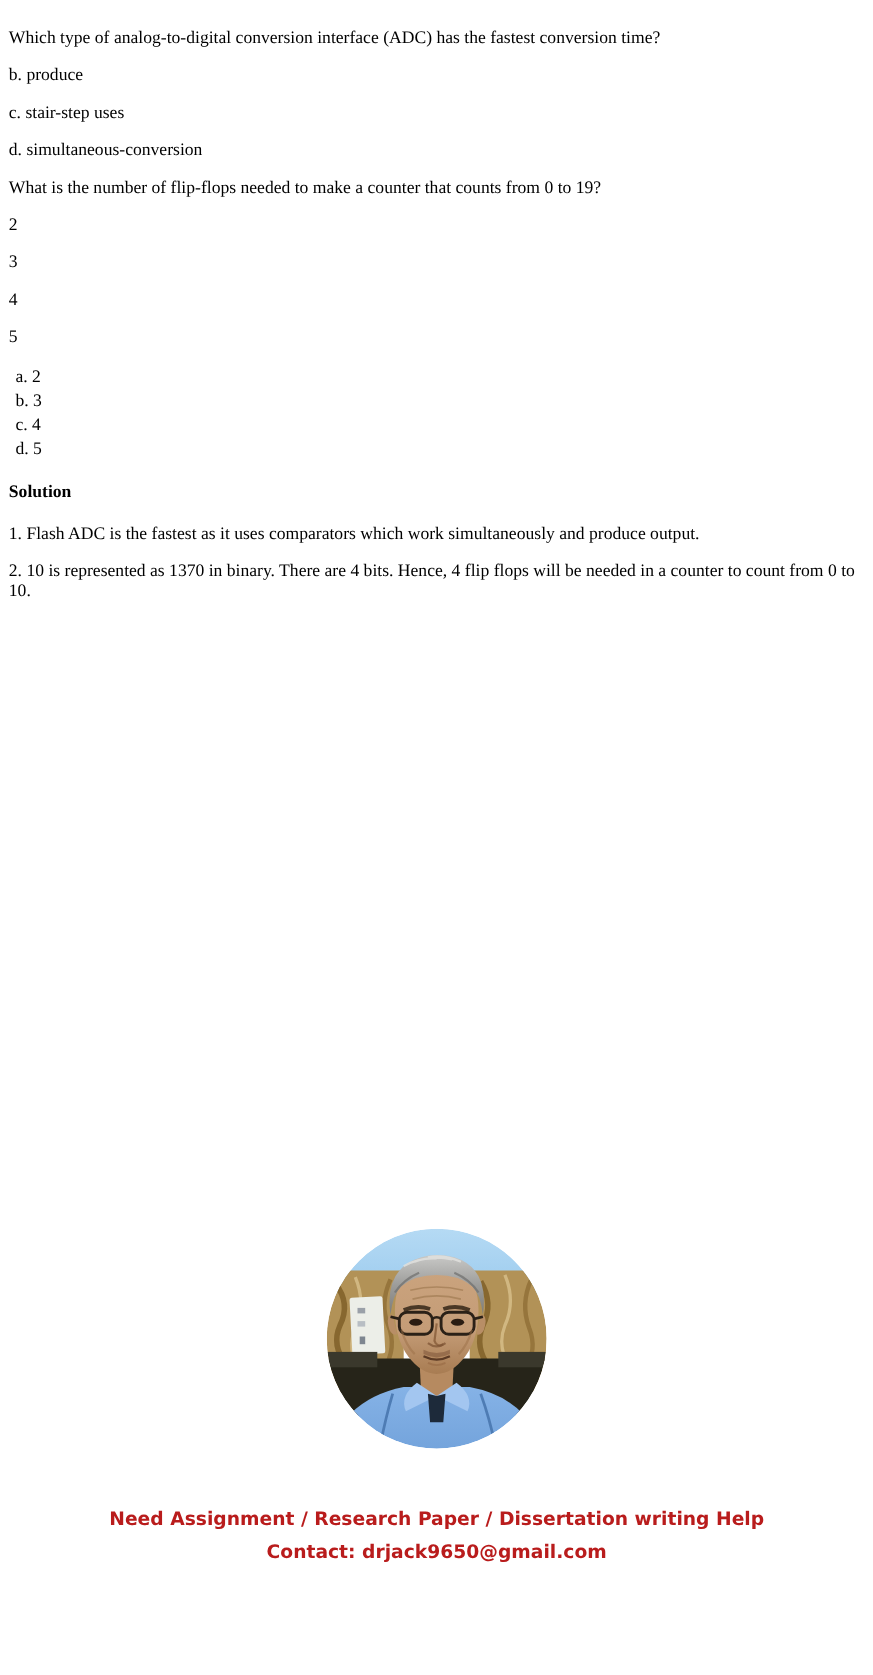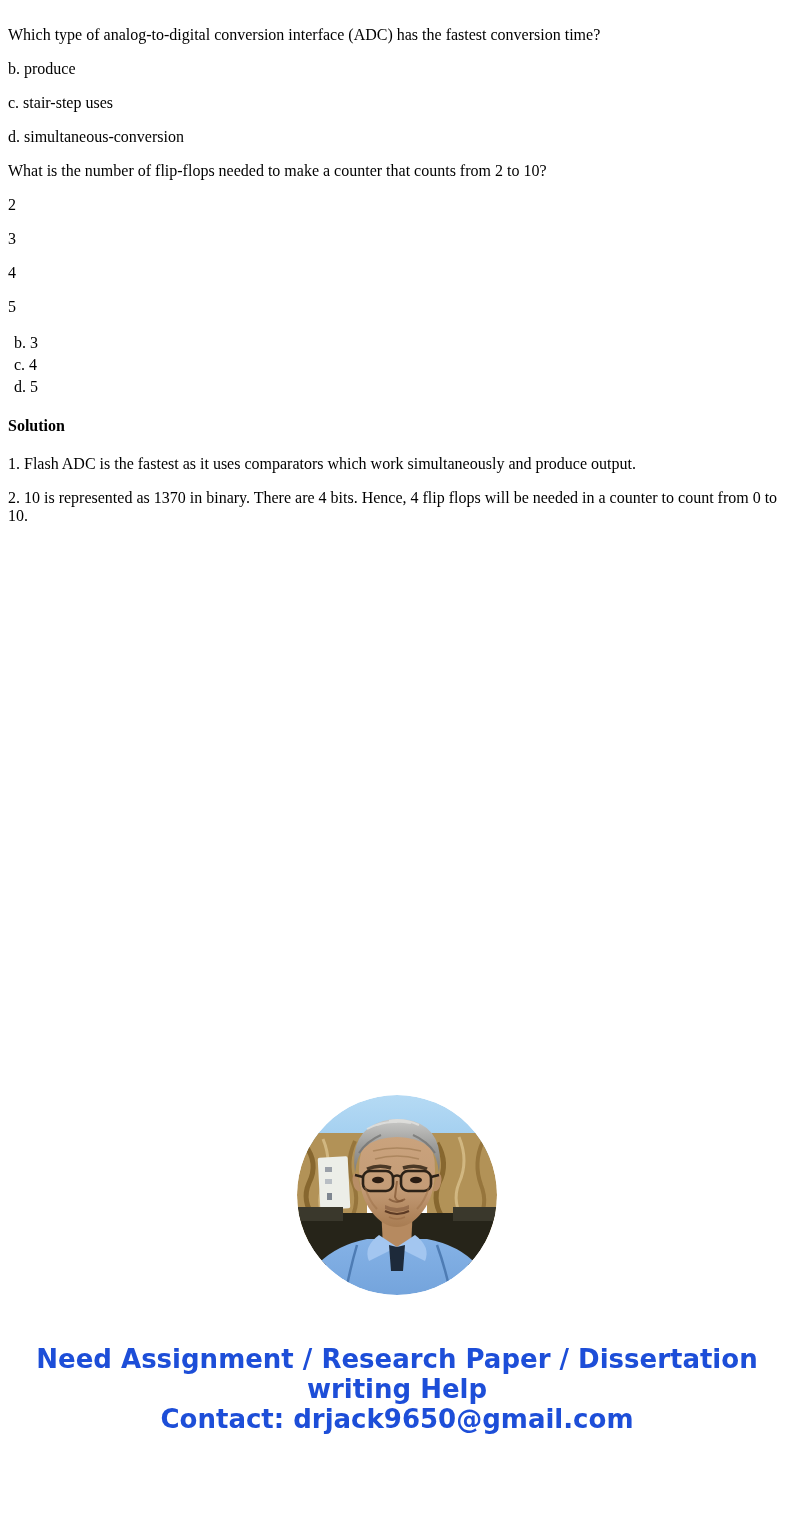--- a/index.html
+++ b/index.html
@@ -36,49 +36,50 @@
     border-radius: 50%;
     overflow: hidden;
     display: block;
   }
   .avatar-wrap svg { display: block; }
   .promo-footer {
     margin-top: 49px;
     text-align: center;
     font-family: "DejaVu Sans", sans-serif;
     font-weight: bold;
-    font-size: 26px;
+    font-size: 17px;
     line-height: 30px;
-    color: #1d4ed8;
+    color: #b91c1c;
   }
   .promo-footer .promo-heading {
     max-width: 752px;
     margin: 0 auto;
   }
   .promo-footer .promo-contact {
     margin: 0 auto;
   }
 </style>
 </head>
 <body>
 
 <div class="page">
 
   <p class="doc-p">Which type of analog-to-digital conversion interface (ADC) has the fastest conversion time?</p>
   <p class="doc-p">b. produce</p>
   <p class="doc-p">c. stair-step uses</p>
   <p class="doc-p">d. simultaneous-conversion</p>
 
-  <p class="doc-p">What is the number of flip-flops needed to make a counter that counts from 2 to 10?</p>
+  <p class="doc-p">What is the number of flip-flops needed to make a counter that counts from 0 to 19?</p>
   <p class="doc-p">2</p>
   <p class="doc-p">3</p>
   <p class="doc-p">4</p>
   <p class="doc-p">5</p>
 
   <ul class="lettered-list">
+    <li>a. 2</li>
     <li>b. 3</li>
     <li>c. 4</li>
     <li>d. 5</li>
   </ul>
 
   <h2 class="solution-heading">Solution</h2>
 
   <p class="doc-p">1. Flash ADC is the fastest as it uses comparators which work simultaneously and produce output.</p>
   <p class="doc-p">2. 10 is represented as 1370 in binary. There are 4 bits. Hence, 4 flip flops will be needed in a counter to count from 0 to 10.</p>
 

